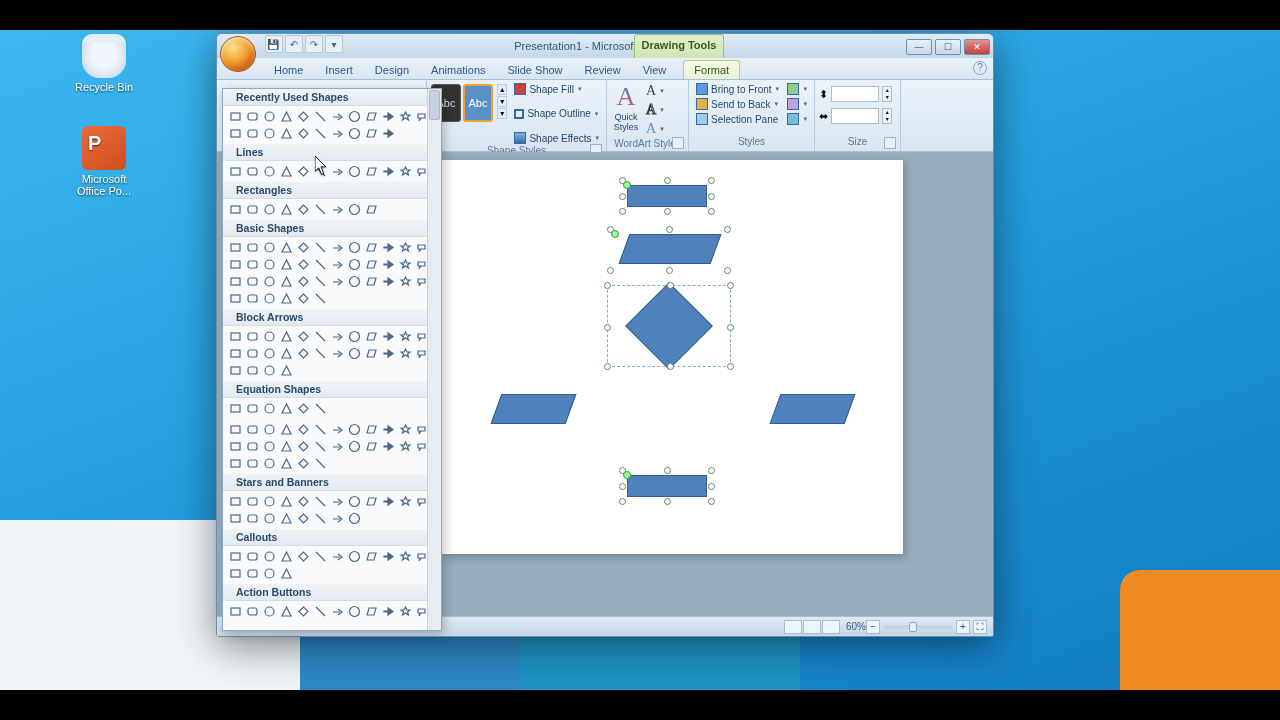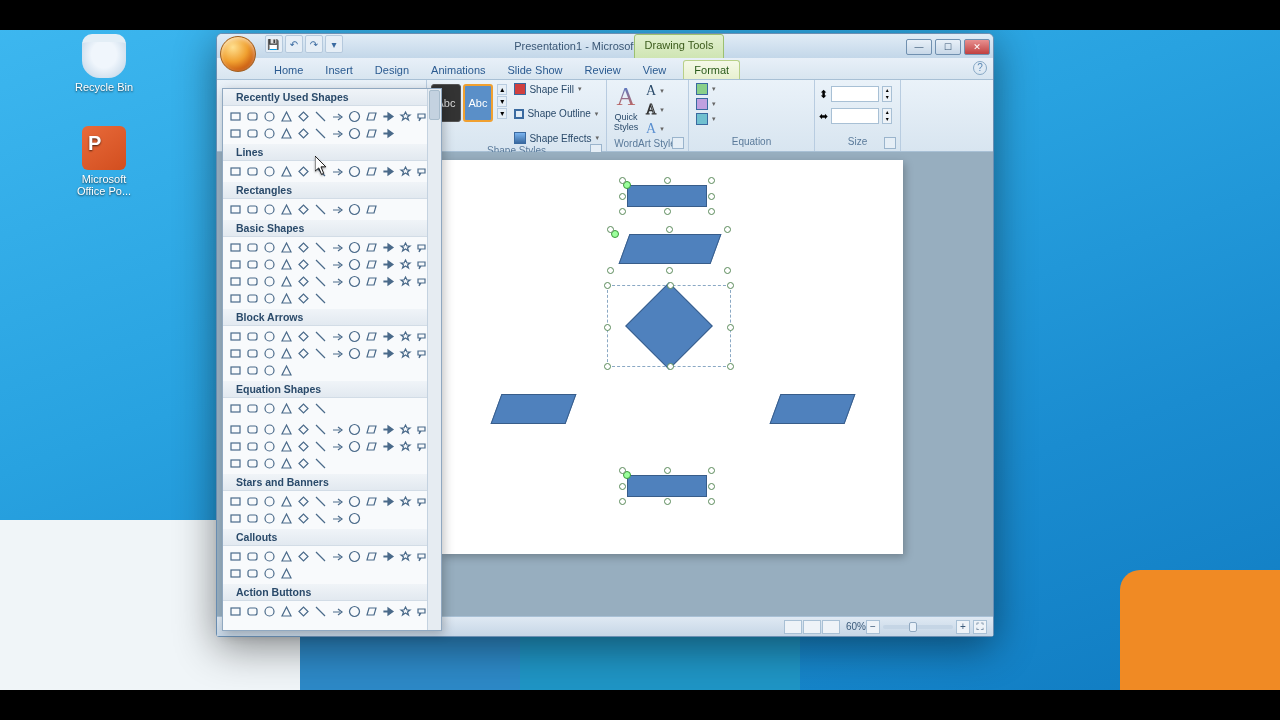--- a/index.html
+++ b/index.html
@@ -22,21 +22,21 @@
 .ppt .ico::after { content:"P"; position:absolute; left:6px; top:6px; font-weight:bold; color:#fff; font-size:20px;}
 
 
 .window { position: absolute; left: 216px; top: 33px; width: 778px; height: 604px; background: #dbe7f3; border: 1px solid #6a8fb3; border-radius: 6px 6px 3px 3px; box-shadow: 0 10px 40px rgba(0,0,0,.45); display: flex; flex-direction: column; }
 
 .titlebar { height: 24px; background: linear-gradient(#e1ecf6, #c3d7e9); border-radius: 5px 5px 0 0; display: flex; align-items: center; position: relative; font-size: 11px; color: #3a5775; }
 .qa-icons { display: flex; gap: 2px; padding-left: 6px; align-items: center; }
 .office-orb { width: 36px; height: 36px; border-radius: 50%; background: radial-gradient(circle at 35% 30%, #ffe090, #f0a030 45%, #d06515 70%, #903a08); position: absolute; left: 3px; top: 2px; border: 1px solid #a06020; box-shadow: inset 0 2px 4px rgba(255,255,255,.6); z-index: 5; cursor: pointer; }
 .qa-btn { width: 18px; height: 18px; background: #e6eef6; border: 1px solid #b5c9dd; border-radius: 2px; display:flex;align-items:center;justify-content:center; font-size:10px; color:#3a6aa0; cursor:pointer; margin-top: -4px;}
 .title-center { position: absolute; left: 50%; transform: translateX(-50%); }
-.contextual { position: absolute; left: 417px; top: 0; width: 90px; height: 36px; background: linear-gradient(#e3f0d0, #c5dfa5); border: 1px solid #9cc070; border-radius: 3px 3px 0 0; text-align: center; line-height: 20px; font-size: 11px; color: #3a5a1a; }
+.contextual { position: absolute; left: 417px; top: 0; width: 90px; height: 36px; background: linear-gradient(#e3f0d0, #c5dfa5); border: 1px solid #9cc070; border-radius: 3px 3px 0 0; text-align: center; line-height: 20px; font-size: 11px; color: #3a5a1a; font-weight: bold; }
 .winbtns { margin-left: auto; display: flex; }
 .winbtn { width: 26px; height: 16px; margin: 2px 3px 0 0; border: 1px solid #7090b0; border-radius: 2px; background: linear-gradient(#e8f0f8, #c8d8e8); font-size: 9px; display:flex;align-items:center;justify-content:center; cursor:pointer; }
 .winbtn.close { background: linear-gradient(#e89090, #c04040); color: #fff; }
 
 .tabrow { height: 22px; background: linear-gradient(#e8f0f8, #d8e5f0); display: flex; align-items: flex-end; padding-left: 46px; font-size: 11px; border-bottom: 1px solid #a8c0d5; position: relative; }
 .tab { padding: 3px 10px; color: #2a5a90; cursor: pointer; border: 1px solid transparent; border-bottom: none; border-radius: 3px 3px 0 0; }
 .tab.active { background: linear-gradient(#f5f9e8, #e8f0d0); border-color: #b8d088; color: #2a5a1a; }
 .tab.context { margin-left: 6px; }
 .help-icon { position: absolute; right: 6px; top: 3px; width: 14px; height: 14px; border:1px solid #87a8c5; border-radius: 50%; color:#5a88b4; font-size:10px; text-align:center; line-height:12px; cursor: pointer;}
 
@@ -206,36 +206,52 @@
                 <span style="font-size:14px;font-family:serif;color:#5a8fd0;">A</span>
                 <span class="drop">▾</span>
               </div>
           </div>
         </div>
         <div class="label"><span>WordArt Styles</span><div class="dialog-l"></div></div>
       </div>
 
       <div class="rgroup" style="width:126px;">
         <div class="body">
+          <div class="arrange-col" style="flex:1;">
+            <div class="rbtn">
+                <span class="ico-sq"></span>
+                <span>Bring to Front</span>
+                <span class="drop">▾</span>
+              </div>
+            <div class="rbtn">
+                <span class="ico-sq" style="background:#e0b050;"></span>
+                <span>Send to Back</span>
+                <span class="drop">▾</span>
+              </div>
+            <div class="rbtn">
+                <span class="ico-sq" style="background:#9ecbf0;"></span>
+                <span>Selection Pane</span>
+              </div>
+          </div>
           <div class="arrange-col">
             <div class="rbtn">
                 <span class="ico-sq" style="background:#8ad08a;"></span>
                 <span class="drop">▾</span>
               </div>
             <div class="rbtn">
                 <span class="ico-sq" style="background:#c0a0e0;"></span>
                 <span class="drop">▾</span>
               </div>
             <div class="rbtn">
                 <span class="ico-sq" style="background:#70c0d0;"></span>
                 <span class="drop">▾</span>
               </div>
           </div>
         </div>
-        <div class="label"><span>Equation</span></div>
+        <div class="label"><span>Styles</span></div>
       </div>
 
       <div class="rgroup" style="width:86px;">
         <div class="body" style="flex-direction:column; gap:6px; padding-top:4px;">
           <div class="size-ctrl">
             <span style="font-size:11px;">⬍</span>
             <input type="text" value="" style="">
             <div class="spin">
                 <div>▴</div>
                 <div>▾</div>

